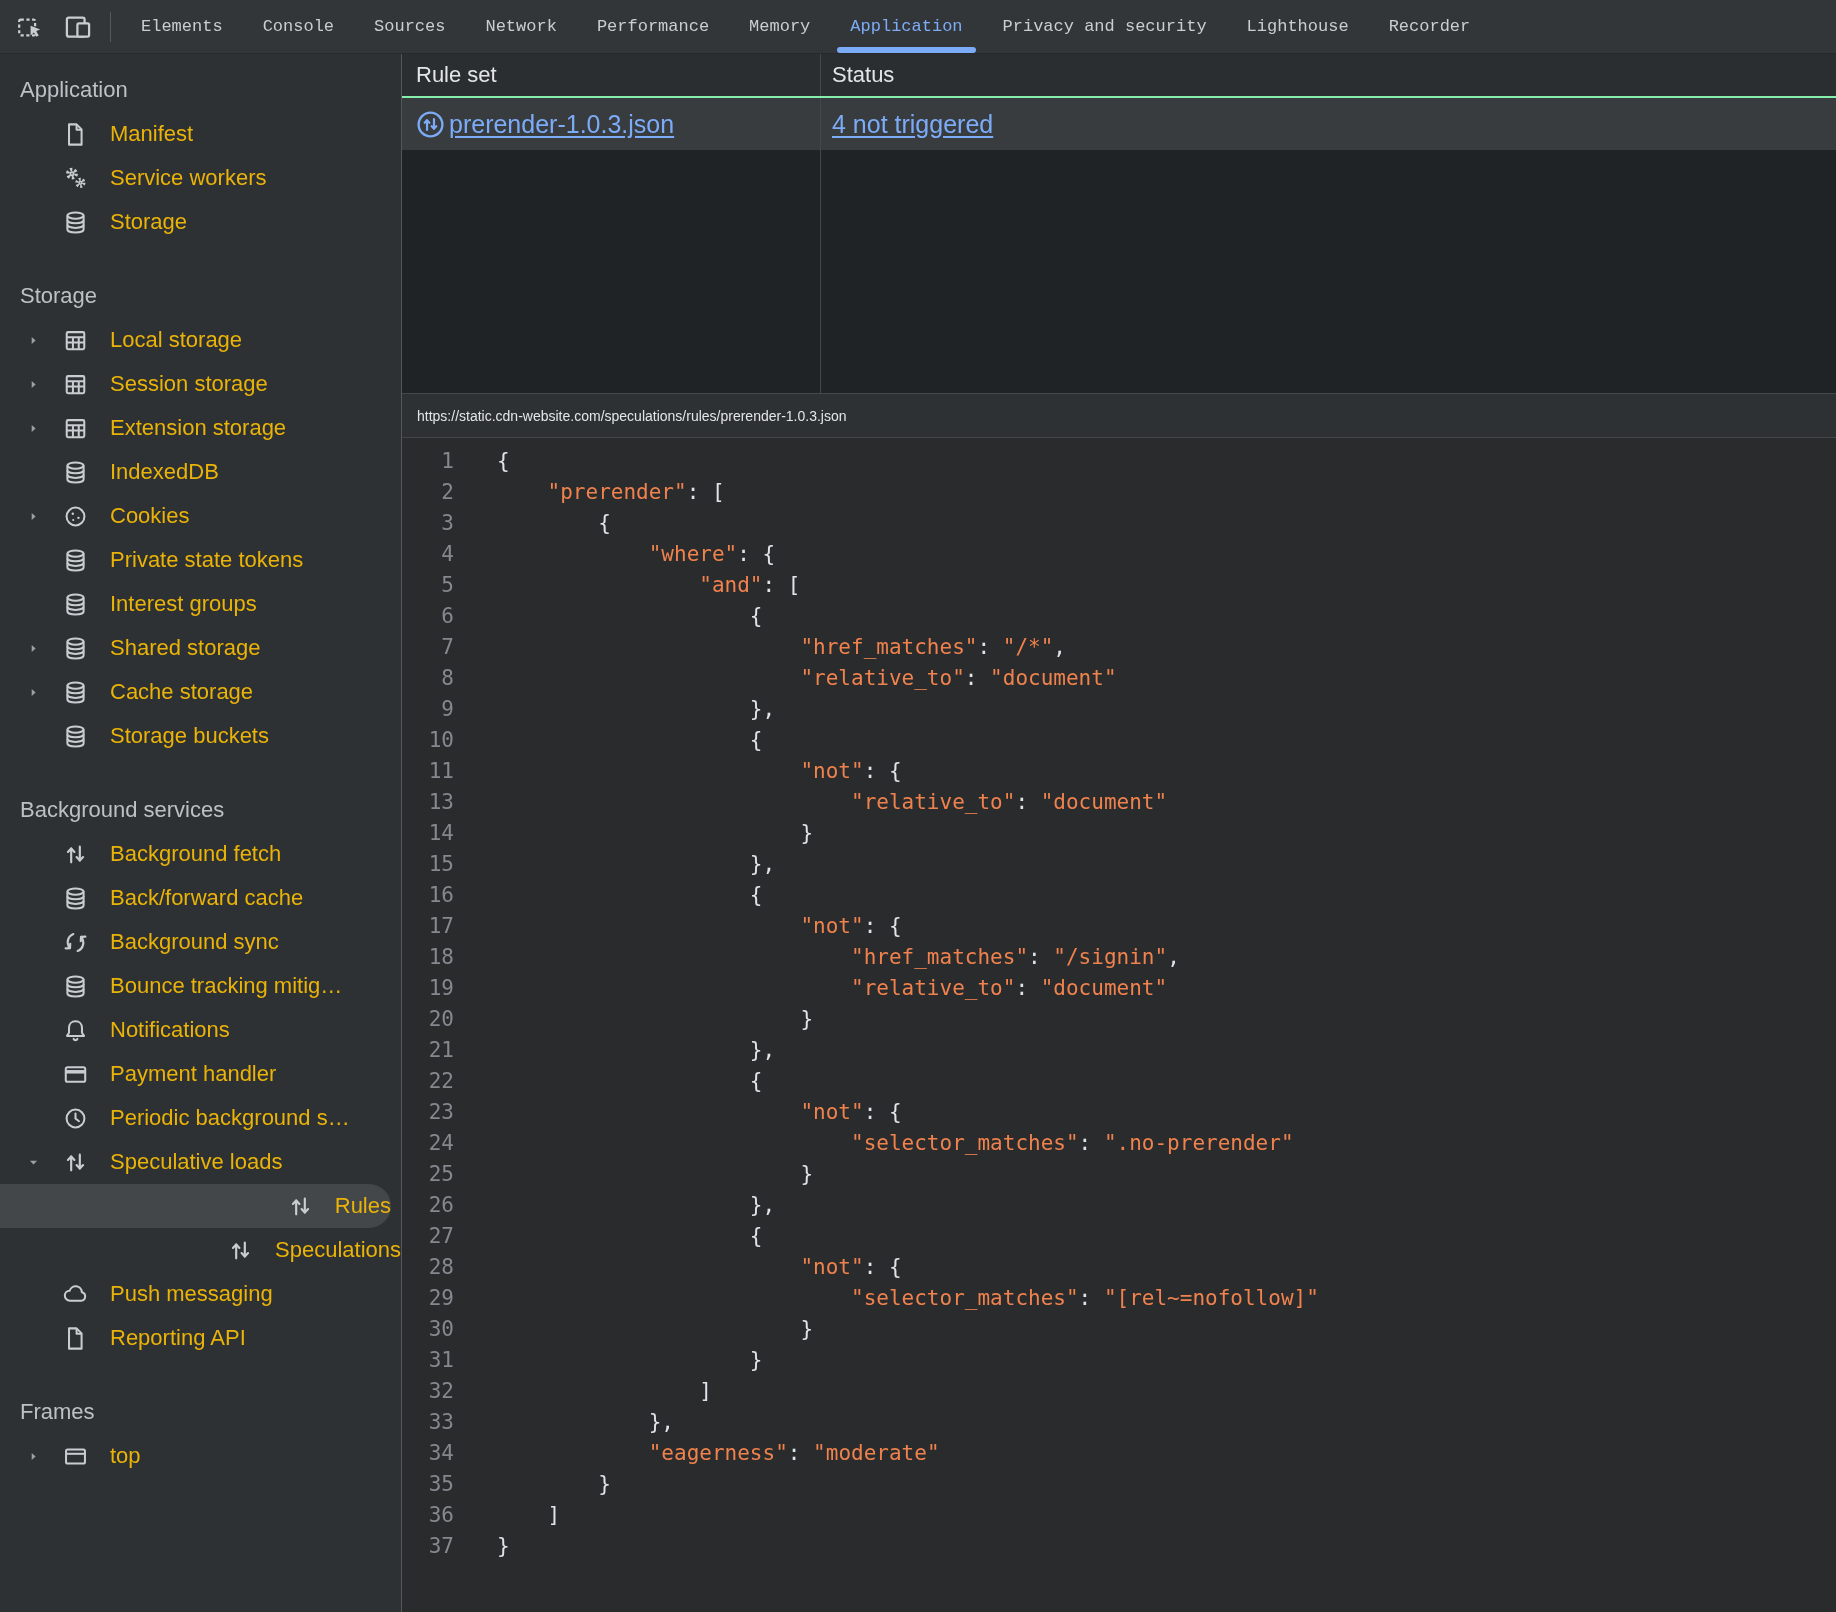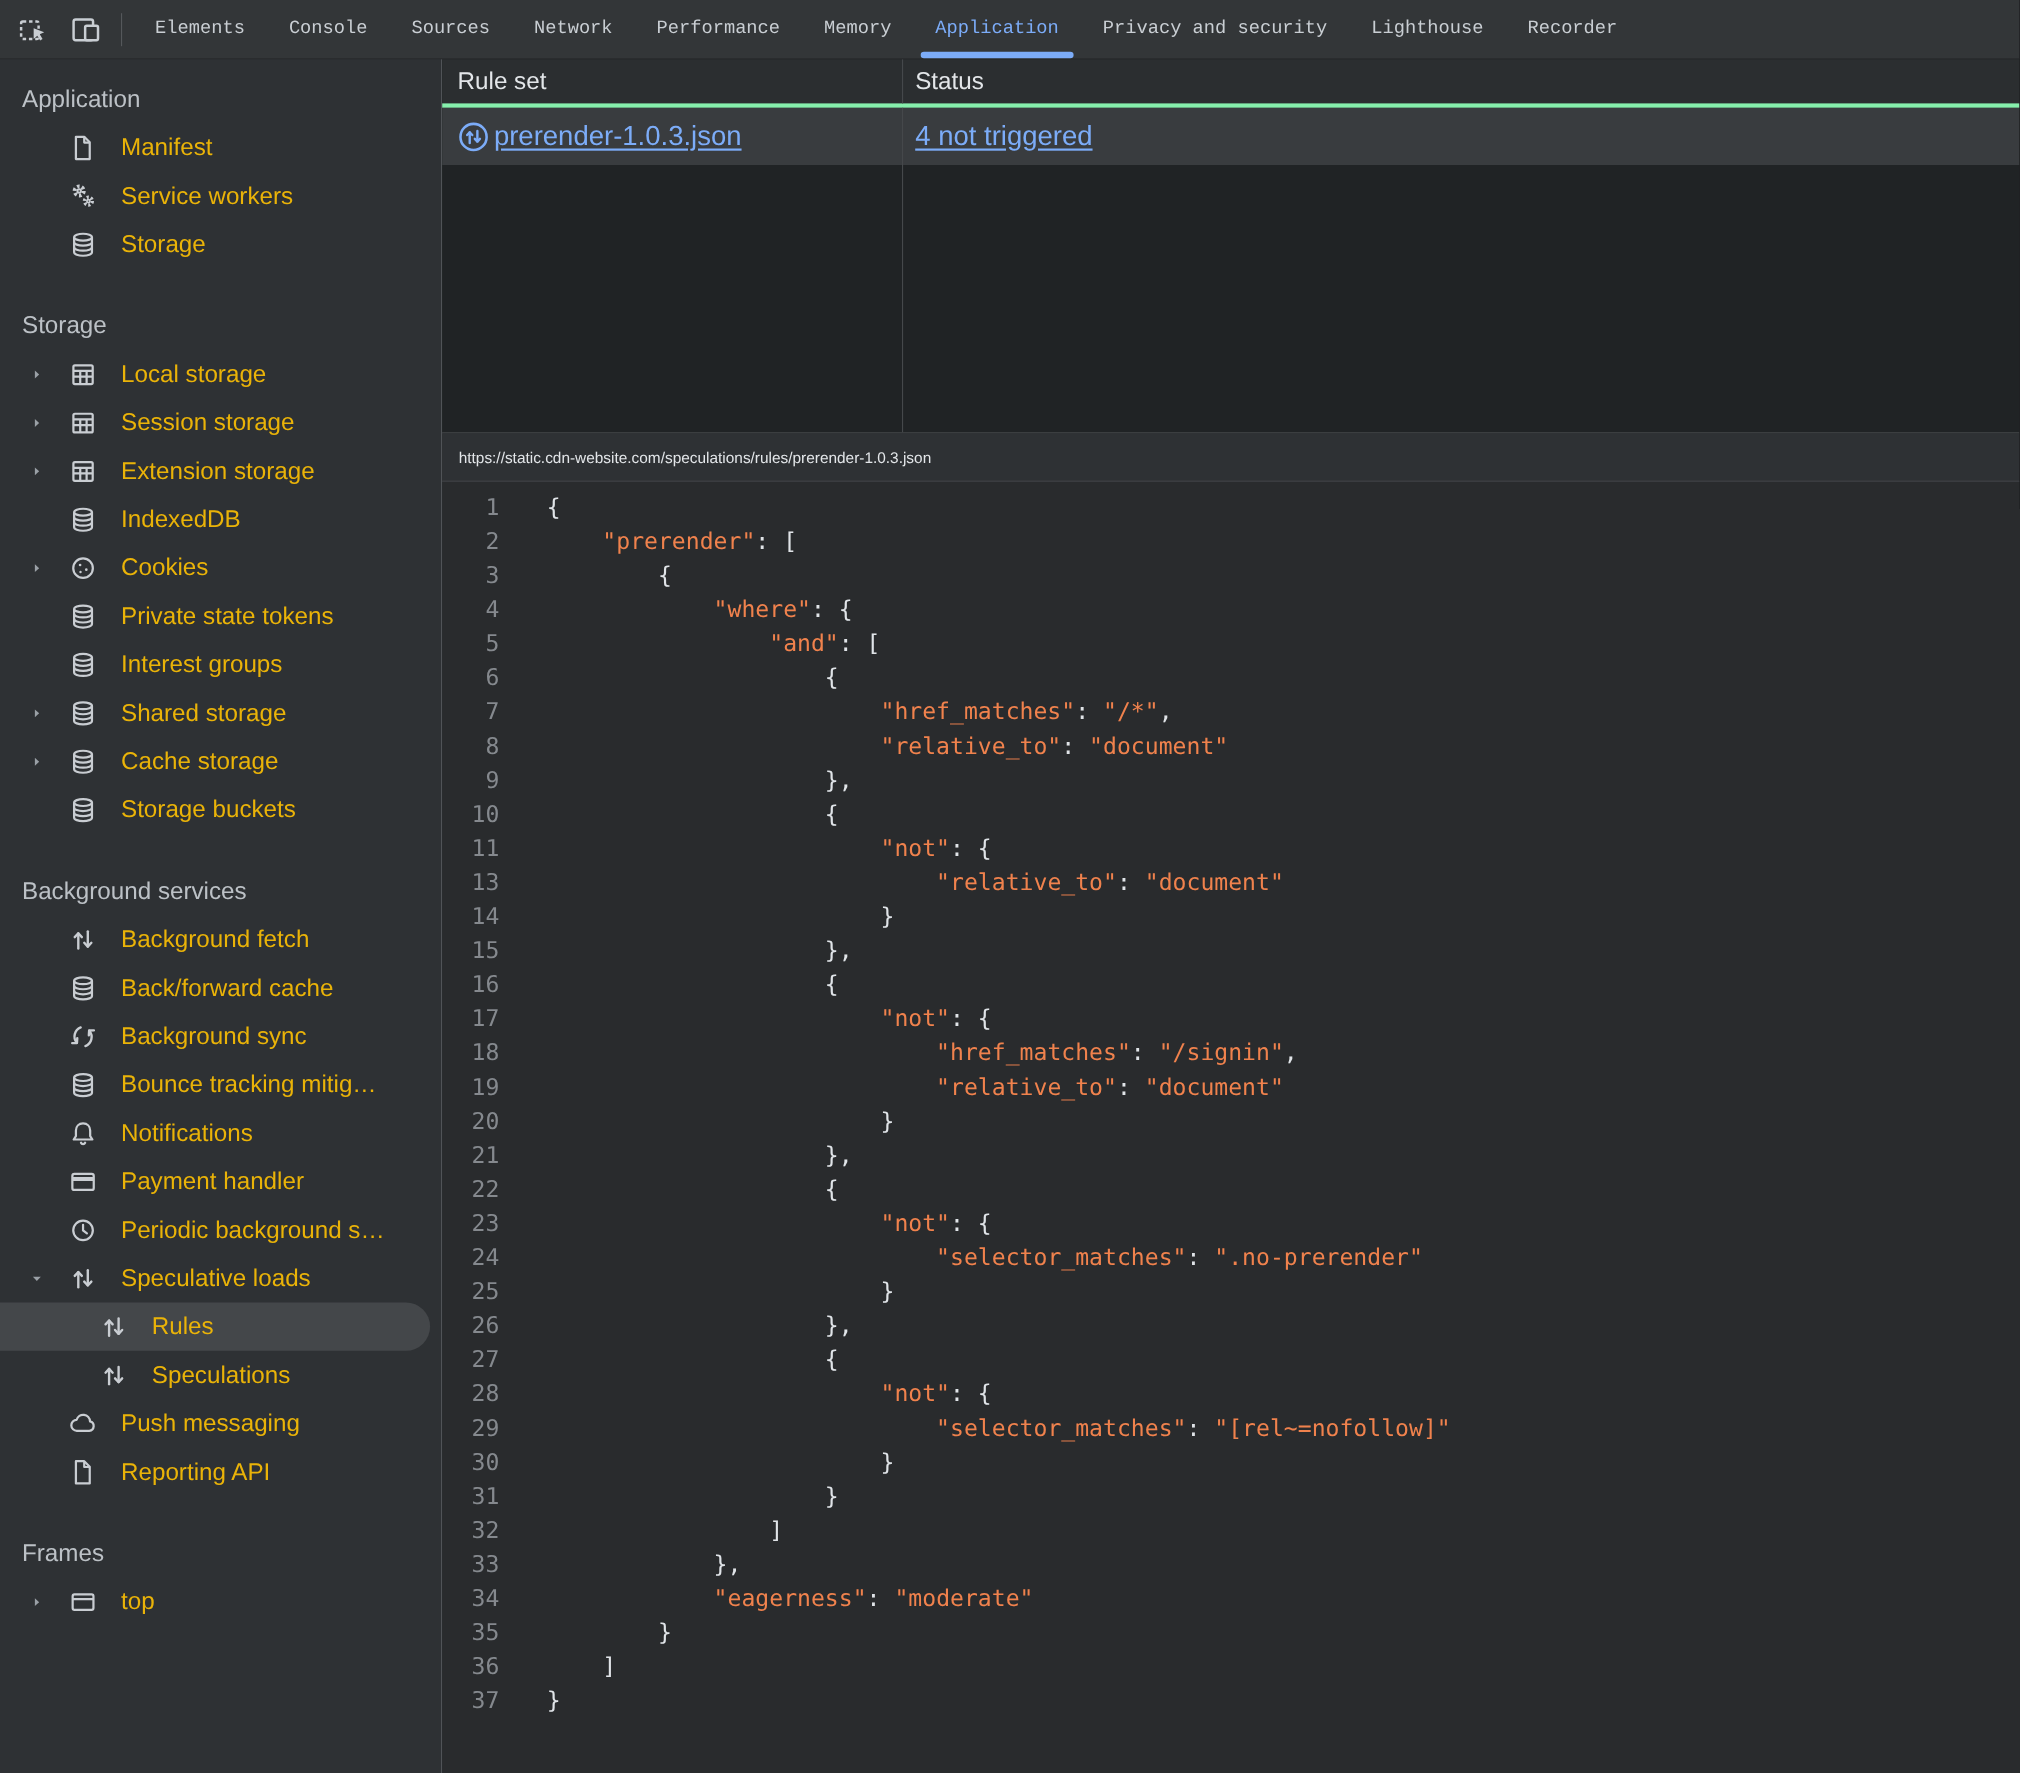--- a/index.html
+++ b/index.html
@@ -26,28 +26,28 @@
 
   
   .sidebar { width:402px; flex:none; background:#2e3134; border-right:1px solid #55585b; padding-top:14px; font-size:22px; overflow:hidden; }
   .sec { margin-bottom:30px; }
   .sec-title { height:44px; display:flex; align-items:center; padding-left:20px; color:#bcc1c6; }
   .srow { height:44px; display:flex; align-items:center; padding-left:26px; color:#eab308; cursor:default; }
   .srow .chev { width:36px; flex:none; display:flex; align-items:center; color:#9aa0a6; }
   .srow .chev svg { width:15px; height:15px; }
   .srow .sicon { width:27px; height:27px; flex:none; margin-right:21px; color:#c9cdd2; }
   .srow .lbl { white-space:nowrap; }
-  .srow.child { padding-left:54px; }
+  .srow.child { padding-left:54px;justify-content:flex-end; }
   .srow.selected { background:#44474a; border-radius:0 22px 22px 0; margin-right:10px; }
 
   
   .content { flex:1; display:flex; flex-direction:column; min-width:0; }
 
   .rules-table { height:339px; flex:none; display:flex; flex-direction:column; background:#202325; }
-  .thead { height:44px; flex:none; display:flex; background:#2b2e30; border-bottom:4px solid #86efac; }
+  .thead { height:44px; flex:none; display:flex; background:#2b2e30; border-bottom:2px solid #86efac; }
   .cell-rule { width:419px; flex:none; padding-left:14px; display:flex; align-items:center; border-right:1px solid #45484b; font-size:22px; color:#e3e6e9; min-width:0; }
   .cell-status { flex:1; padding-left:11px; display:flex; align-items:center; font-size:22px; color:#e3e6e9; }
   .trow { height:52px; flex:none; display:flex; background:#393c3f; }
   .tfill { flex:1; display:flex; }
   .link { color:#7cacf8; text-decoration:underline; text-underline-offset:3px; cursor:pointer; font-size:25px; }
   .spec-ic { width:29px; height:29px; margin-right:4px; color:#7cacf8; flex:none; }
 
   .preview { flex:1; display:flex; flex-direction:column; border-top:1px solid #45484b; min-height:0; }
   .urlbar { height:44px; flex:none; display:flex; align-items:center; padding-left:15px; background:#2e3134; border-bottom:1px solid #45484b; font-size:14px; color:#e3e6e9; white-space:nowrap; }
   .codewrap { flex:1; background:#292b2d; padding-top:8px; overflow:hidden; }

